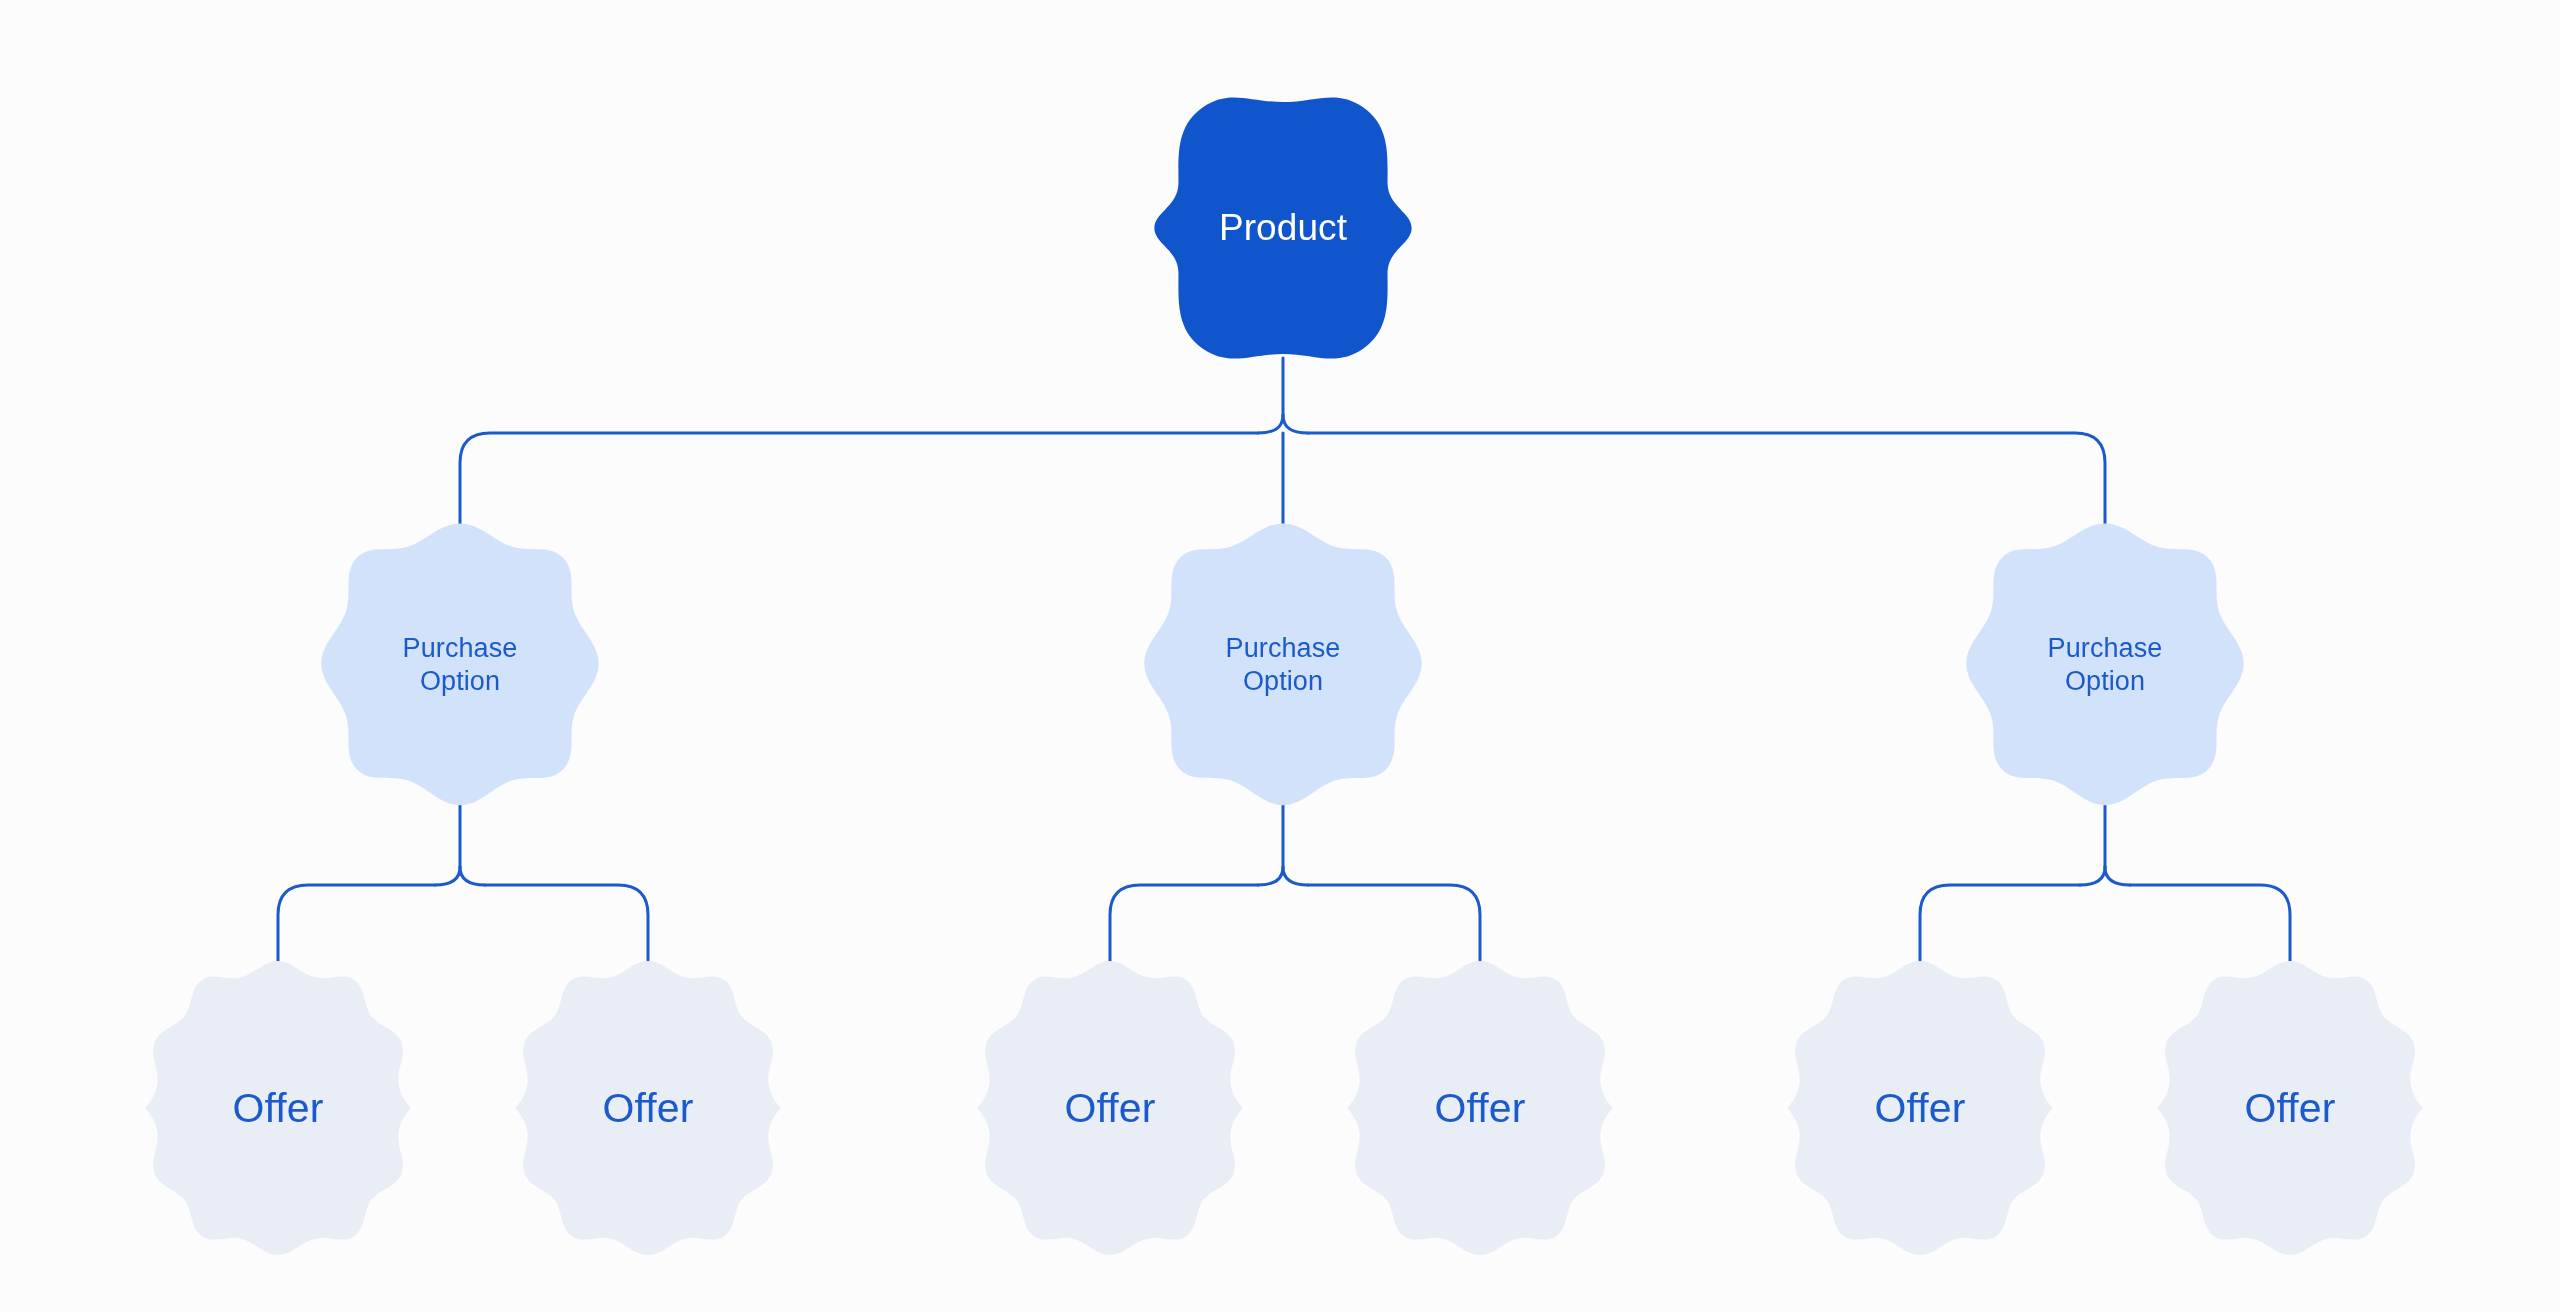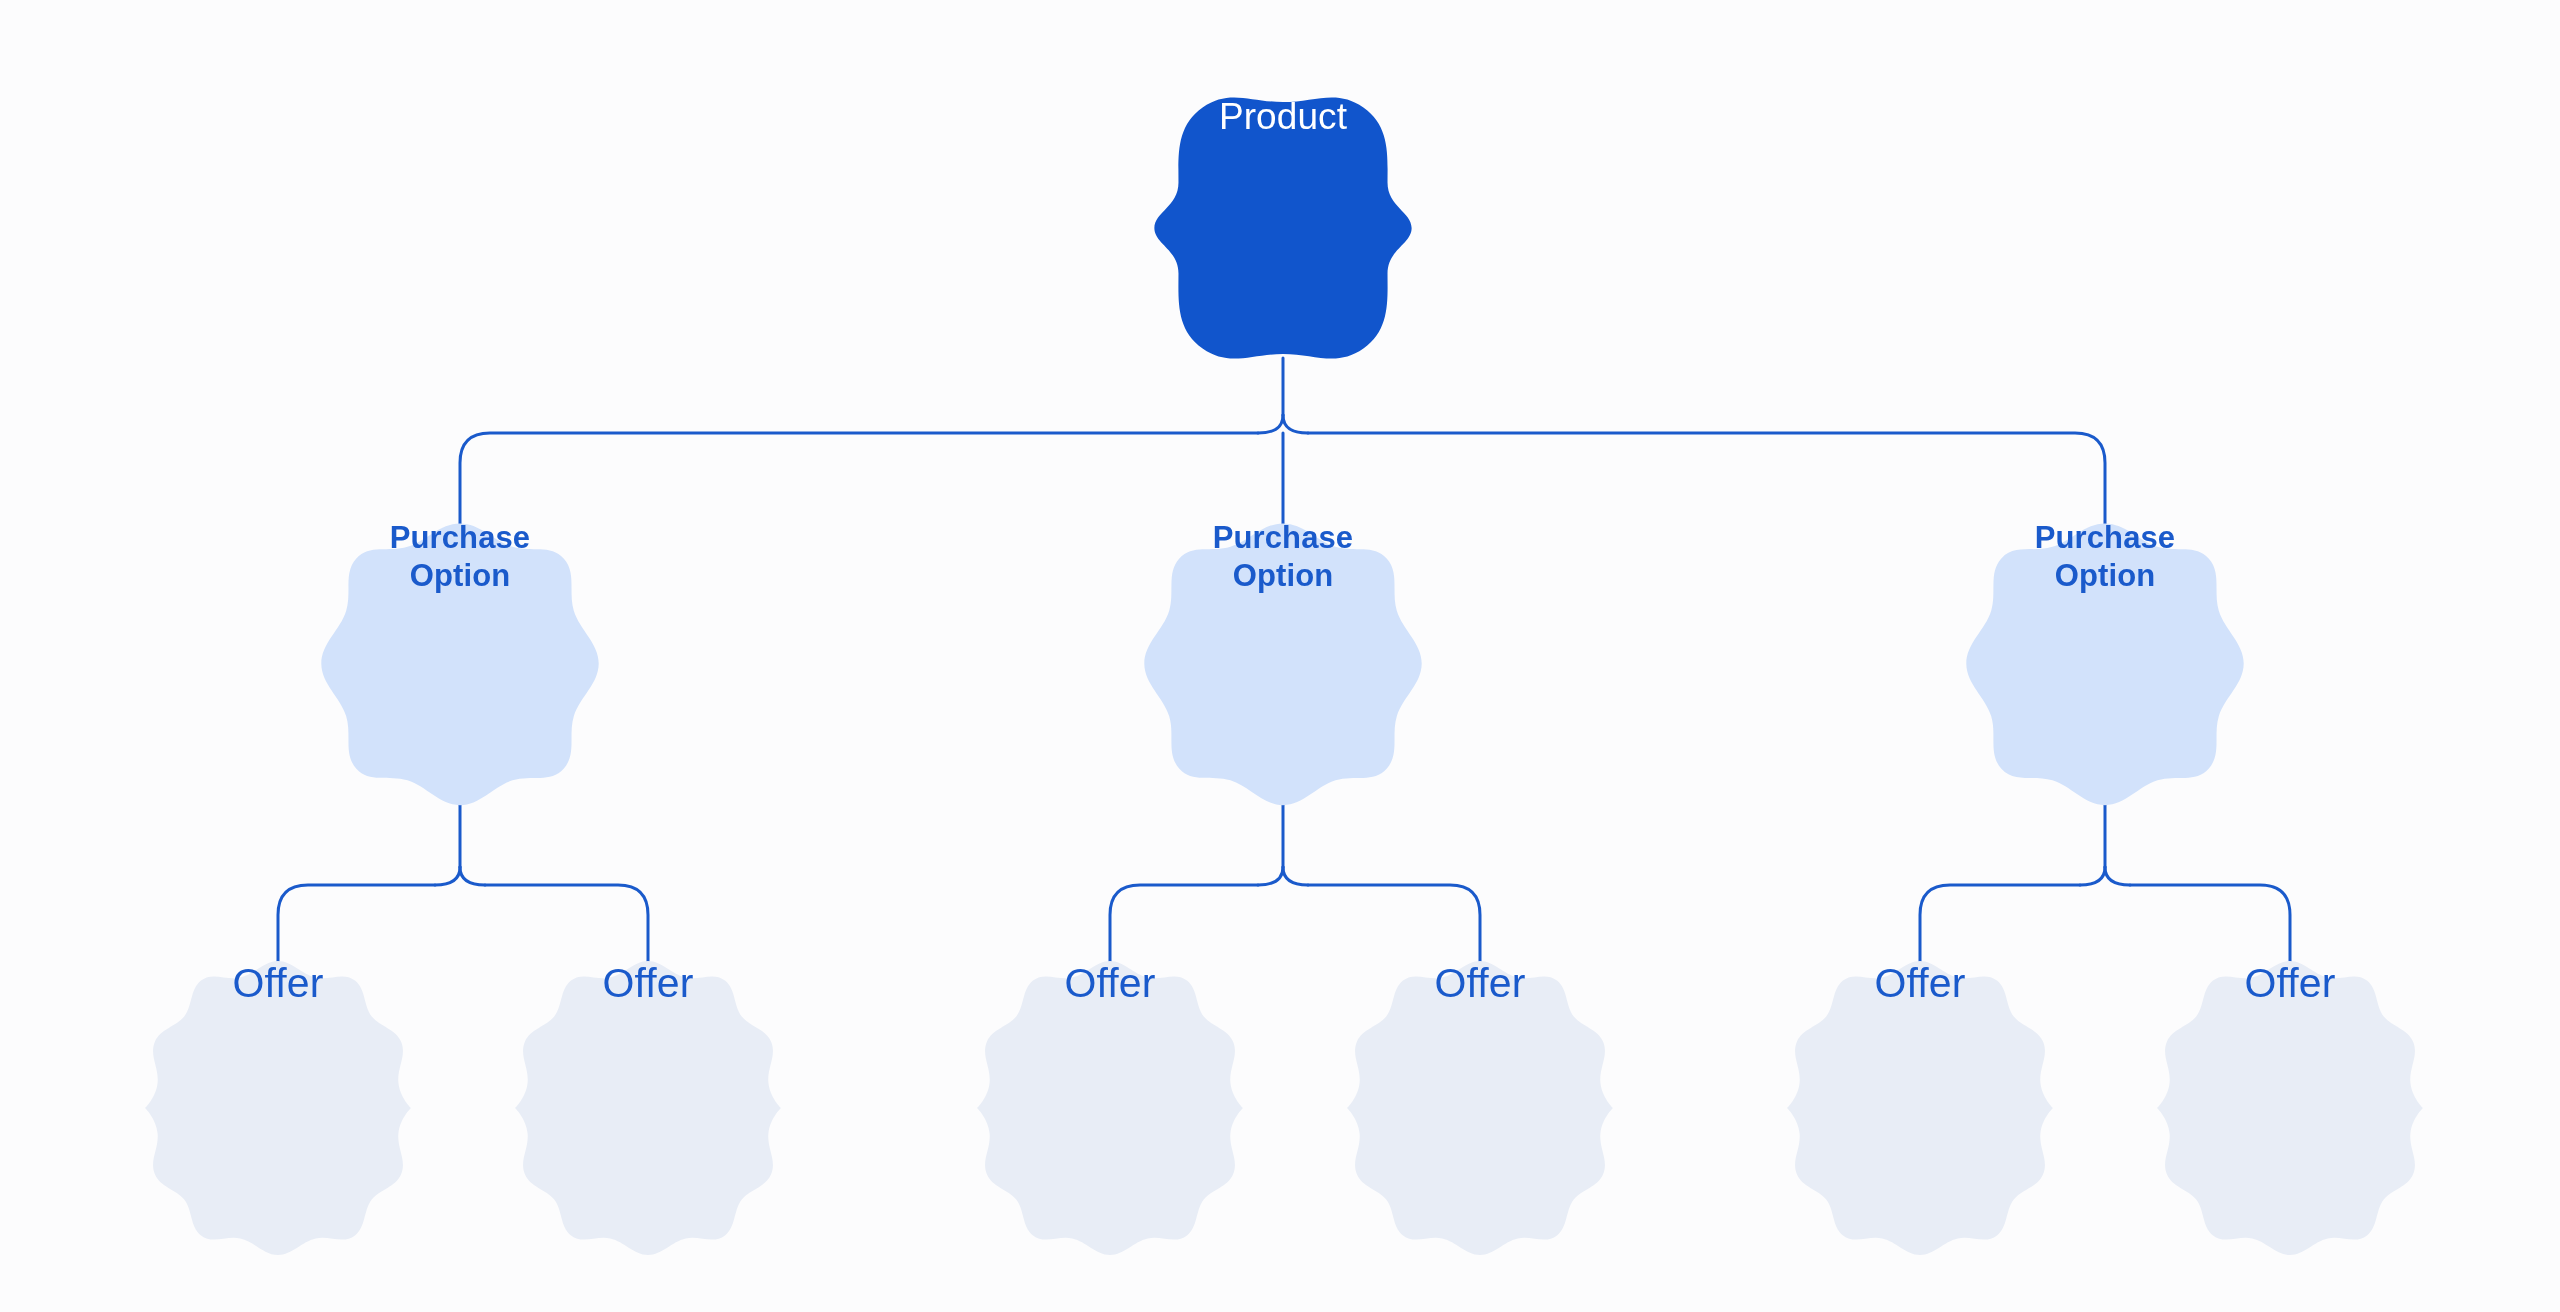--- a/index.html
+++ b/index.html
@@ -7,35 +7,35 @@
   body{
     width:2560px;height:1312px;
     background:#fcfcfd;
     font-family:"Liberation Sans","DejaVu Sans",sans-serif;
     overflow:hidden;
   }
   #diagram-root{position:relative;width:2560px;height:1312px;}
   #edge-layer{position:absolute;left:0;top:0;width:2560px;height:1312px;}
   .node{
     position:absolute;
-    display:flex;align-items:flex-start;justify-content:center;
+    display:flex;align-items:center;justify-content:center;
     text-align:center;
     line-height:1.22;
     white-space:pre-line;
     letter-spacing:0.1px;
   }
   .node-root{
     font-size:37px;
     color:#ffffff;
     font-weight:400;
   }
   .node-mid{
-    font-size:31px;
+    font-size:27px;
     color:#1a5acb;
-    font-weight:700;
+    font-weight:400;
   }
   .node-leaf{
     font-size:41px;
     color:#1a5acb;
     font-weight:400;
   }
   .node .shape{
     position:absolute;left:0;top:0;width:100%;height:100%;
     z-index:0;
   }

